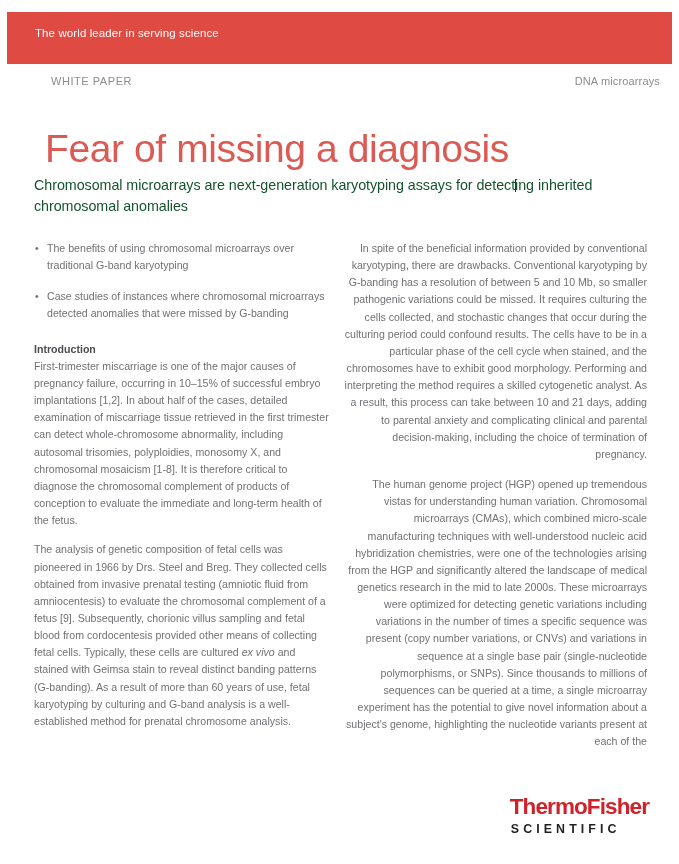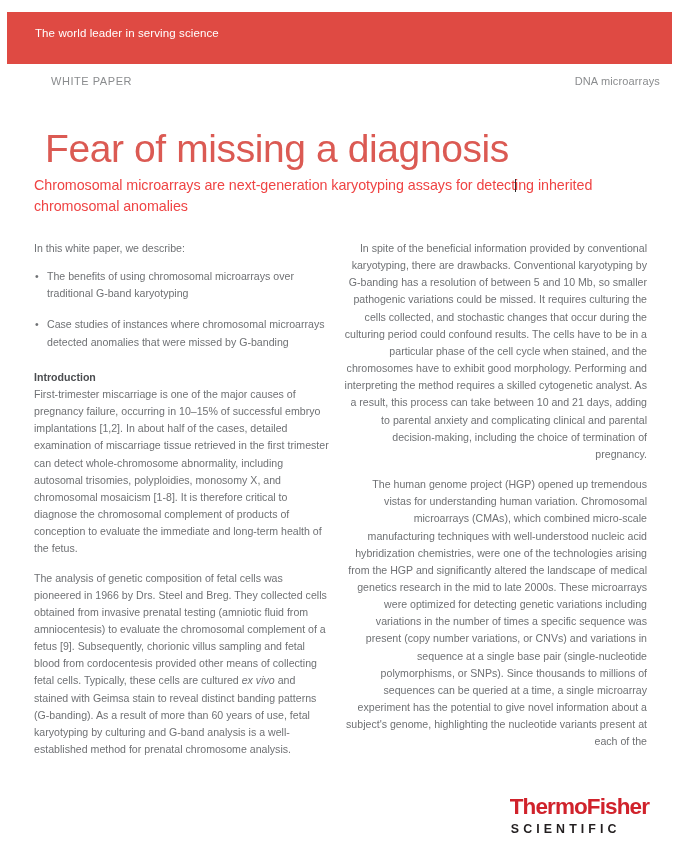--- a/index.html
+++ b/index.html
@@ -76,21 +76,21 @@
     margin: 12px;
     white-space: nowrap;
   }
   .subtitle {
     position: absolute;
     left: 34px;
     top: 175px;
     width: 600px;
     font-size: 14.3px;
     font-weight: 400;
-    color: #ef4444;
+    color: #14532d;
     line-height: 1.48;
     letter-spacing: -0.05px;
     margin: 0;
   }
   .caret {
     display: inline-block;
     width: 1px;
     height: 13px;
     background: #2c2c2c;
     vertical-align: -2px;
@@ -197,21 +197,20 @@
   </div>
 
   <h1 class="title">Fear of missing a diagnosis</h1>
 
   <p class="subtitle"><span>Chromosomal microarrays are next-generation karyotyping assays for detect</span><span class="caret"></span><span>ing inherited chromosomal anomalies</span></p>
 
   <div class="columns">
 
     <div class="col left">
 
-      <p class="lead-in">In this white paper, we describe:</p>
 
       <ul class="bullets">
         <li>The benefits of using chromosomal microarrays over traditional G-band karyotyping</li>
         <li>Case studies of instances where chromosomal microarrays detected anomalies that were missed by G-banding</li>
       </ul>
 
       <h2 class="section-head">Introduction</h2>
 
       <p class="body-para">First-trimester miscarriage is one of the major causes of pregnancy failure, occurring in 10–15% of successful embryo implantations [1,2]. In about half of the cases, detailed examination of miscarriage tissue retrieved in the first trimester can detect whole-chromosome abnormality, including autosomal trisomies, polyploidies, monosomy X, and chromosomal mosaicism [1-8]. It is therefore critical to diagnose the chromosomal complement of products of conception to evaluate the immediate and long-term health of the fetus.</p>
 

